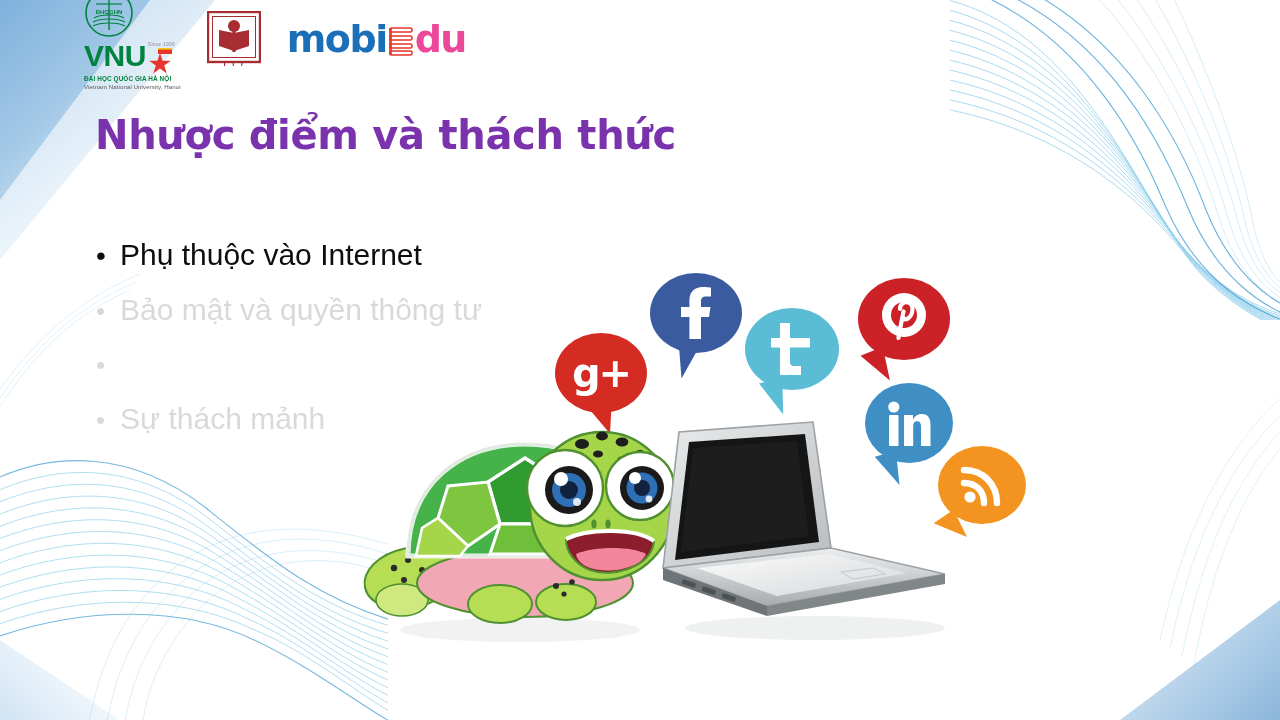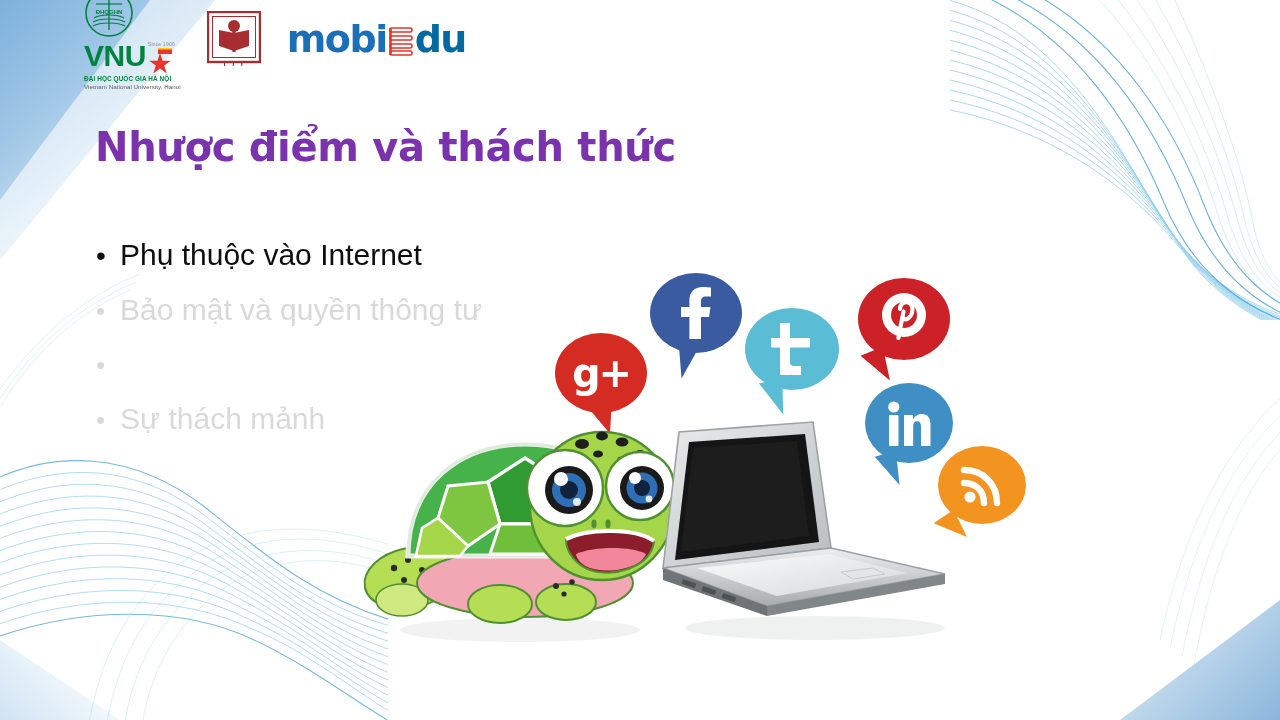--- a/index.html
+++ b/index.html
@@ -91,35 +91,34 @@
     font-size: 6.2px; color: #5a5a5a; letter-spacing: .05px; margin-top: 1px;
   }
   .iti-logo { flex: 0 0 auto; }
   .mobiedu-logo { display: flex; align-items: center; }
   .me-mobi {
     font-family: "DejaVu Sans", sans-serif;
     font-size: 38px; font-weight: bold; color: #1b6fb8; letter-spacing: -1.5px;
   }
   .me-du {
     font-family: "DejaVu Sans", sans-serif;
-    font-size: 38px; font-weight: bold; color: #0369a1; letter-spacing: -1.5px;
+    font-size: 38px; font-weight: bold; color: #ec4899; letter-spacing: -1.5px;
   }
   .me-E { display: inline-block; margin: 0 1px; position: relative; top: 2px; }
 
   
   .slide-title {
     position: absolute;
     left: 95px; top: 112px;
     font-family: "DejaVu Sans", sans-serif;
     font-size: 40px;
     font-weight: bold;
     color: #7b32ad;
     letter-spacing: -0.3px;
     white-space: nowrap;
-    margin-top: 12px;
   }
 
   
   .bullet-list {
     position: absolute;
     left: 96px; top: 228px;
     width: 540px;
   }
   .bullet-item {
     display: flex;

